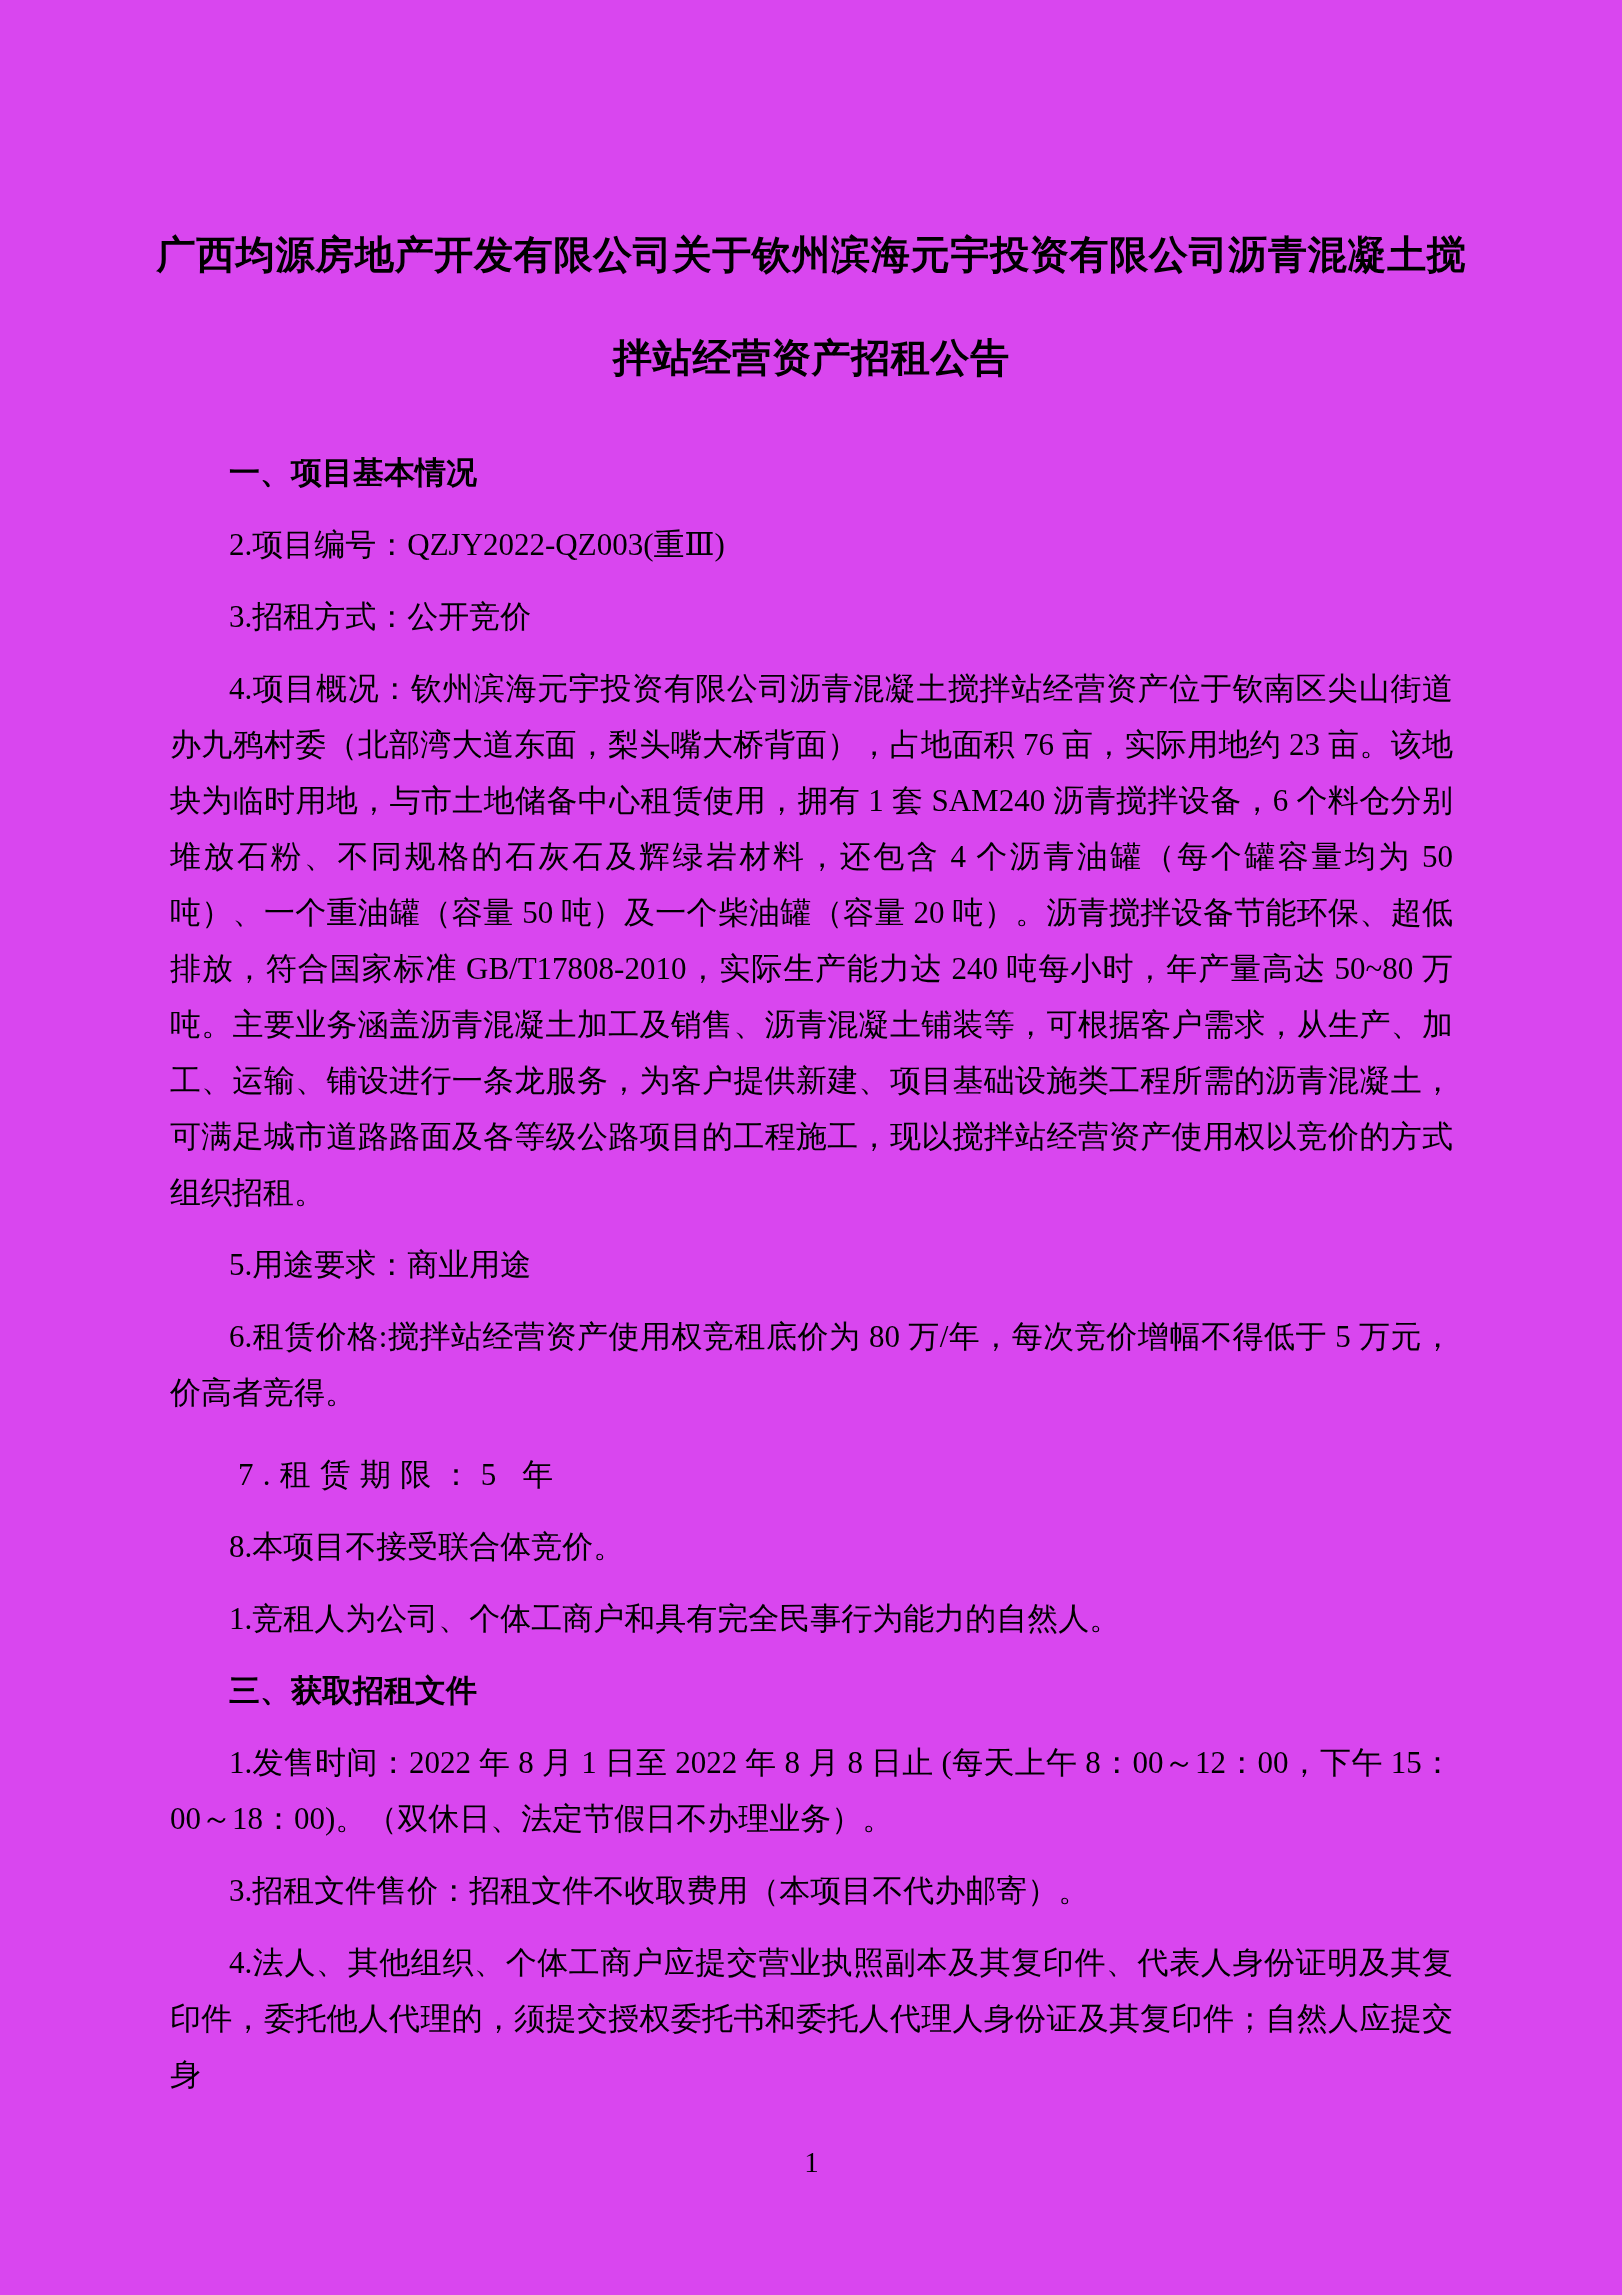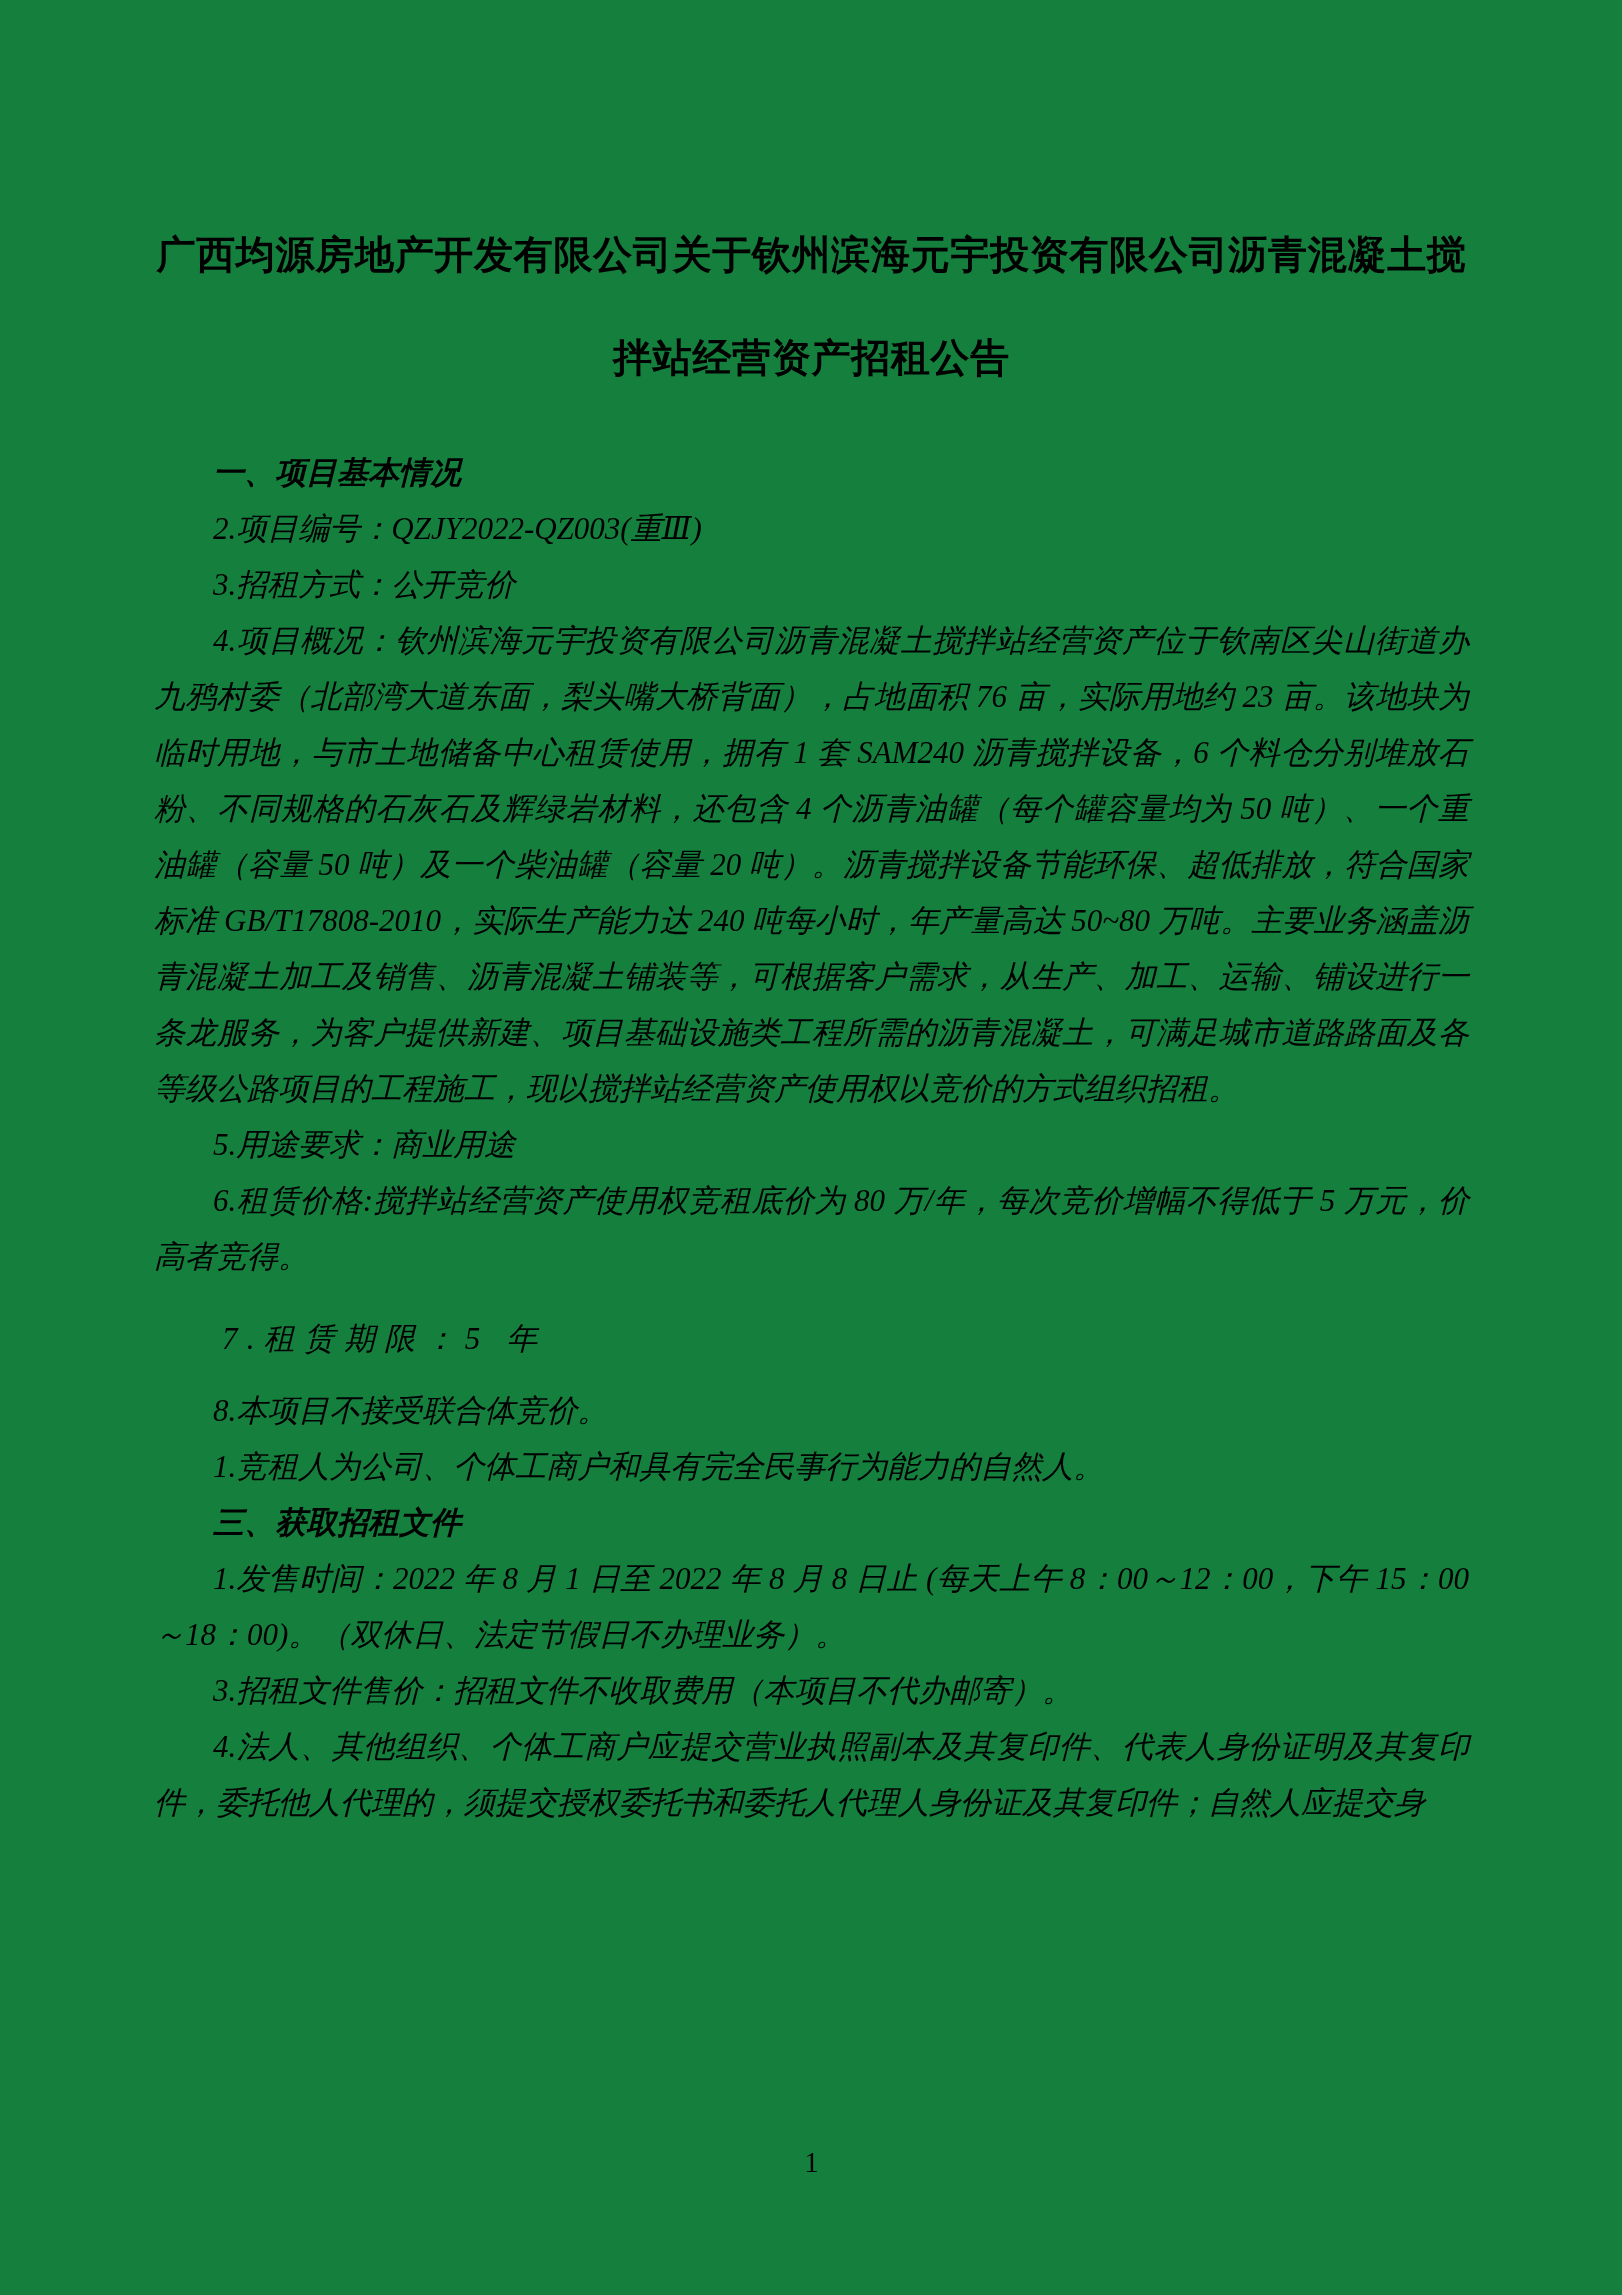--- a/index.html
+++ b/index.html
@@ -4,43 +4,42 @@
 <style>
   html, body {
     margin: 0;
     padding: 0;
     background: #ffffff;
   }
   .page {
     position: relative;
     width: 1623px;
     height: 2295px;
-    background: #15803d;
+    background: #d946ef;
     color: #000000;
     font-family: "Liberation Serif", "DejaVu Serif", serif;
     overflow: hidden;
   }
   .doc-title {
     margin: 203px 154px 0 154px;
     font-size: 39px;
     line-height: 103px;
     font-weight: 700;
     text-align: center;
     letter-spacing: 0.7px;
   }
   .content {
     margin: 36px 154px 0 154px;
   }
   .content p {
-    margin: 0;
+    margin: 16px;
     font-size: 31px;
     line-height: 56px;
     text-align: justify;
     word-break: break-all;
-    font-style: italic;
   }
   .para {
     text-indent: 59px;
   }
   .sec-heading {
     font-family: "Liberation Sans", "DejaVu Sans", sans-serif;
     font-weight: 700;
     text-indent: 59px;
     font-size: 31px;
   }

